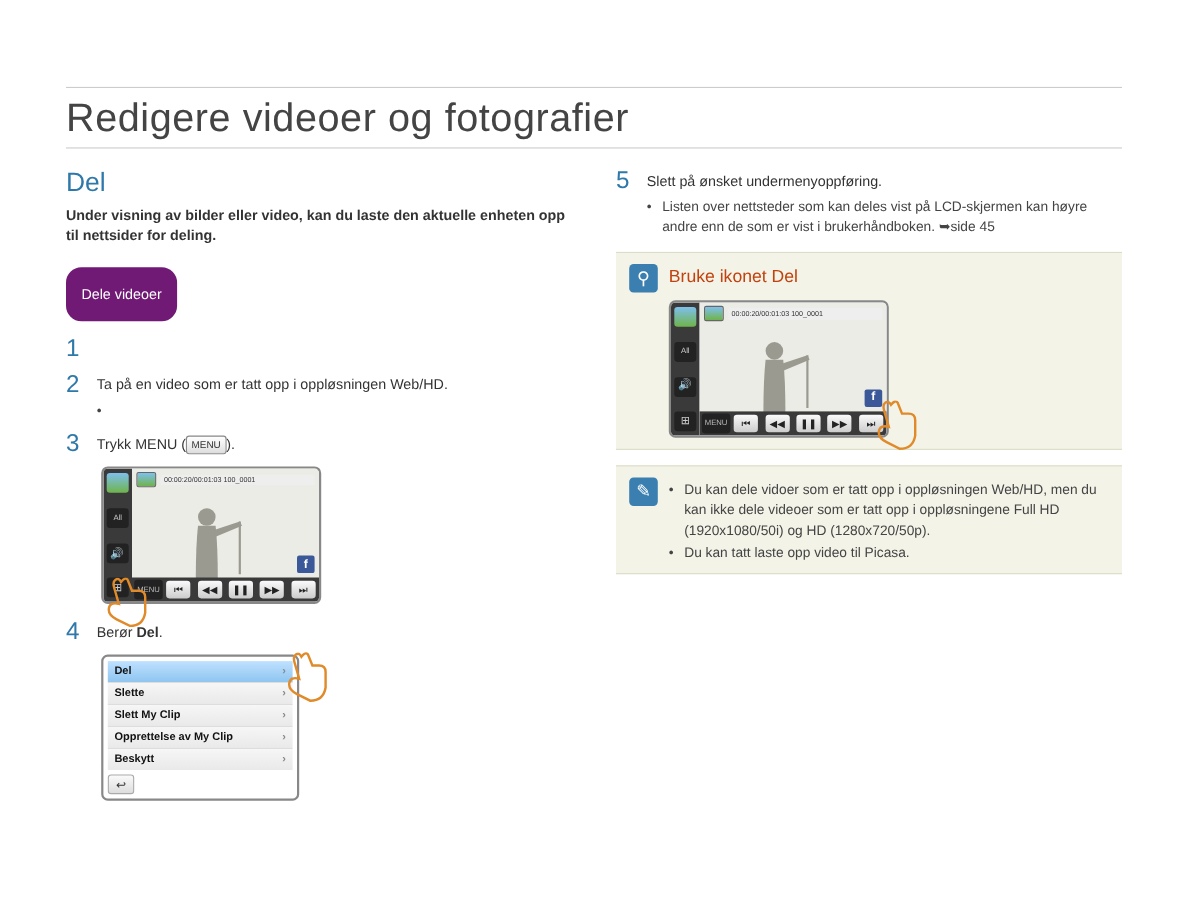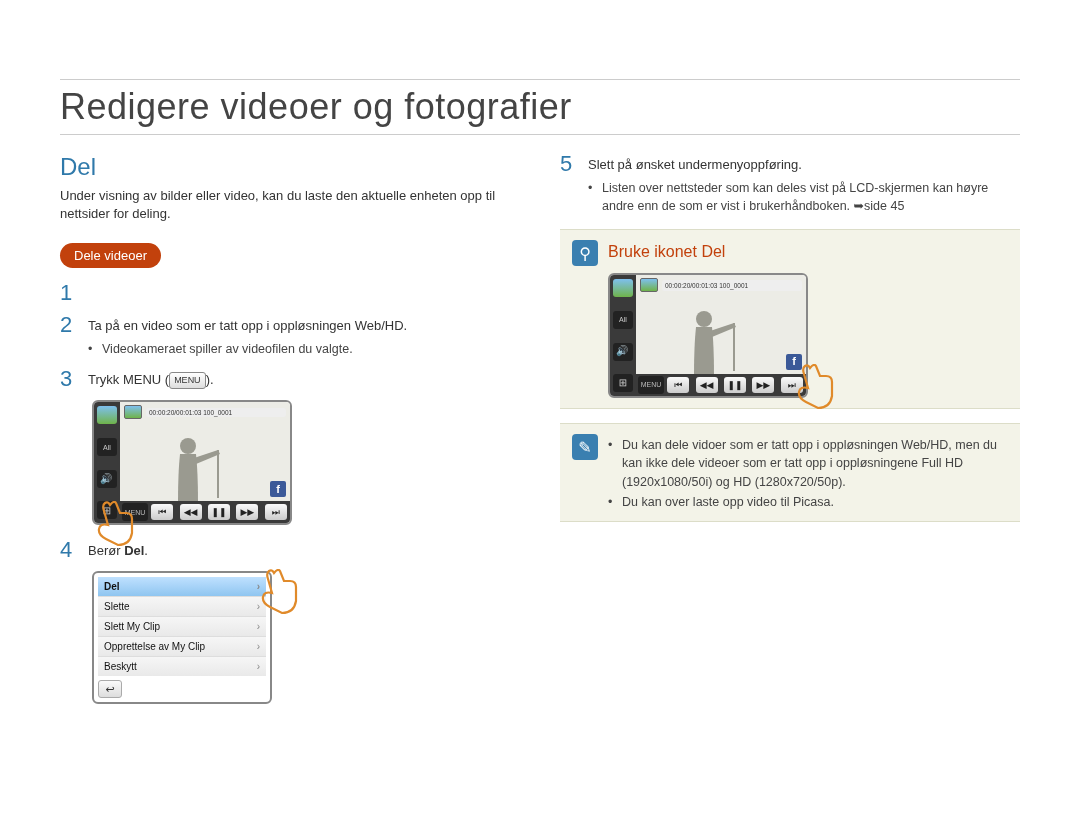--- a/index.html
+++ b/index.html
@@ -3,22 +3,22 @@
 <meta charset="utf-8">
 <style>
   * { box-sizing: border-box; margin: 0; padding: 0; }
   html, body { width: 1080px; height: 825px; font-family: Arial, Helvetica, sans-serif; background: #fff; color: #333; }
   .page { width: 1080px; height: 825px; position: relative; padding: 40px 60px 30px 60px; margin-top: 39px; }
   .divider-top { border-top: 1px solid #ccc; margin-bottom: 6px; }
   .page-title { font-size: 36px; font-weight: 300; color: #444; letter-spacing: 0.5px; padding-bottom: 6px; border-bottom: 1px solid #ccc; margin-bottom: 18px; }
   .columns { display: flex; gap: 40px; }
   .col { flex: 1; min-width: 0; }
   .section-h2 { color: #2f79aa; font-size: 24px; font-weight: 400; margin-bottom: 6px; }
-  .intro { font-size: 13px; line-height: 1.4; margin-bottom: 20px; }
-  .pill { display: inline-block; background: #c2410c; color: #fff; font-size: 13px; padding: 5px 14px; border-radius: 14px; margin-bottom: 14px; }
+  .intro { font-size: 13px; line-height: 1.4; margin-bottom: 20px; font-weight: bold; }
+  .pill { display: inline-block; background: #701a75; color: #fff; font-size: 13px; padding: 17px 14px; border-radius: 14px; margin-bottom: 14px; }
   .step { display: flex; gap: 10px; margin-bottom: 10px; align-items: flex-start; }
   .step-num { color: #2f79aa; font-size: 22px; font-weight: 300; min-width: 18px; line-height: 1; }
   .step-body { font-size: 13px; line-height: 1.45; padding-top: 3px; }
   .step-body .bullets { margin-top: 4px; }
   .bul { display: flex; gap: 6px; font-size: 12.5px; color: #444; margin-top: 2px; }
   .bul .dot { min-width: 8px; }
   .mini-btn { display:inline-flex; align-items:center; justify-content:center; font-size:9px; border:1px solid #888; border-radius:3px; background:linear-gradient(#fff,#ddd); padding:1px 4px; vertical-align:middle; }
   .fb-icon-inline { display:inline-flex; width:14px; height:14px; background:#3b5998; color:#fff; font-size:10px; font-weight:bold; align-items:center; justify-content:center; border-radius:2px; vertical-align:middle; }
 
   
@@ -35,21 +35,21 @@
   .lcd-menu { width:26px; height:18px; margin-left:2px; background:#222; border-radius:3px; color:#bbb; font-size:7px; display:flex; align-items:center; justify-content:center; }
   .lcd-ctrls { flex:1; display:flex; justify-content:space-around; }
   .lcd-ctrl { width:22px; height:16px; background:linear-gradient(#fafafa,#ccc); border-radius:3px; font-size:9px; display:flex; align-items:center; justify-content:center; color:#222; }
   .fb-corner { position:absolute; right:4px; bottom:26px; width:16px; height:16px; background:#3b5998; color:#fff; font-size:11px; font-weight:bold; display:flex; align-items:center; justify-content:center; border-radius:2px; }
   .hand { position:absolute; width:40px; height:46px; }
   .hand svg { width:100%; height:100%; }
 
   
   .menu-wrap { position:relative; width:190px; margin: 8px 0 10px 32px; }
   .menu-box { width:180px; border:2px solid #888; border-radius:6px; background:#fff; padding:4px; }
-  .menu-item { font-size:10px; padding:4px 6px; border-bottom:1px solid #ddd; display:flex; justify-content:space-between; align-items:center; color:#111; background:linear-gradient(#f6f6f6,#e9e9e9); }
+  .menu-item { font-size:10px; padding:4px 6px; border-bottom:1px solid #ddd; display:flex; justify-content:space-between; align-items:center; color:#111; background:linear-gradient(#f6f6f6,#e9e9e9);font-weight:bold; }
   .menu-item.sel { background:linear-gradient(#bfe1ff,#8fc5f0); font-weight:bold; }
   .menu-item .chev { color:#888; font-size:10px; }
   .menu-back { width:24px; height:18px; margin-top:4px; background:linear-gradient(#fafafa,#ddd); border:1px solid #aaa; border-radius:3px; font-size:11px; display:flex; align-items:center; justify-content:center; }
 
   
   .info-box { display:flex; gap:10px; border-top:1px solid #dcddc8; border-bottom:1px solid #dcddc8; background:#f3f3e8; padding:10px 12px; margin-top:14px; font-size:11.5px; line-height:1.45; color:#444; }
   .info-ico { width:26px; height:26px; border-radius:4px; display:flex; align-items:center; justify-content:center; flex-shrink:0; }
   .info-ico.mag { background:#3a7fb0; color:#fff; font-size:16px; }
   .info-ico.note { background:#3a7fb0; color:#fff; font-size:16px; }
   .info-title { color:#c2410c; font-size:16px; margin-bottom:4px; }
@@ -81,21 +81,20 @@
       </div>
 
       
       <div class="step">
         <div class="step-num">2</div>
         <div class="step-body">
           <span>Ta på en video som er tatt opp i oppløsningen Web/HD.</span>
           <div class="bullets">
             <div class="bul">
                 <span class="dot">•</span>
-                <span>Videokameraet spiller av videofilen du valgte.</span>
               </div>
           </div>
         </div>
       </div>
 
       
       <div class="step">
         <div class="step-num">3</div>
         <div class="step-body">
           <span>Trykk MENU (</span><span class="mini-btn">MENU</span><span>).</span>
@@ -246,20 +245,20 @@
 
       <div class="info-box">
         <div class="info-ico note">✎</div>
         <div class="info-body">
           <div class="bul">
               <span class="dot">•</span>
               <span>Du kan dele vidoer som er tatt opp i oppløsningen Web/HD, men du kan ikke dele videoer som er tatt opp i oppløsningene Full HD (1920x1080/50i) og HD (1280x720/50p).</span>
             </div>
           <div class="bul">
               <span class="dot">•</span>
-              <span>Du kan over laste opp video til Picasa.</span>
+              <span>Du kan tatt laste opp video til Picasa.</span>
             </div>
         </div>
       </div>
     </div>
   </div>
 
 </div>
 
 </body></html>

